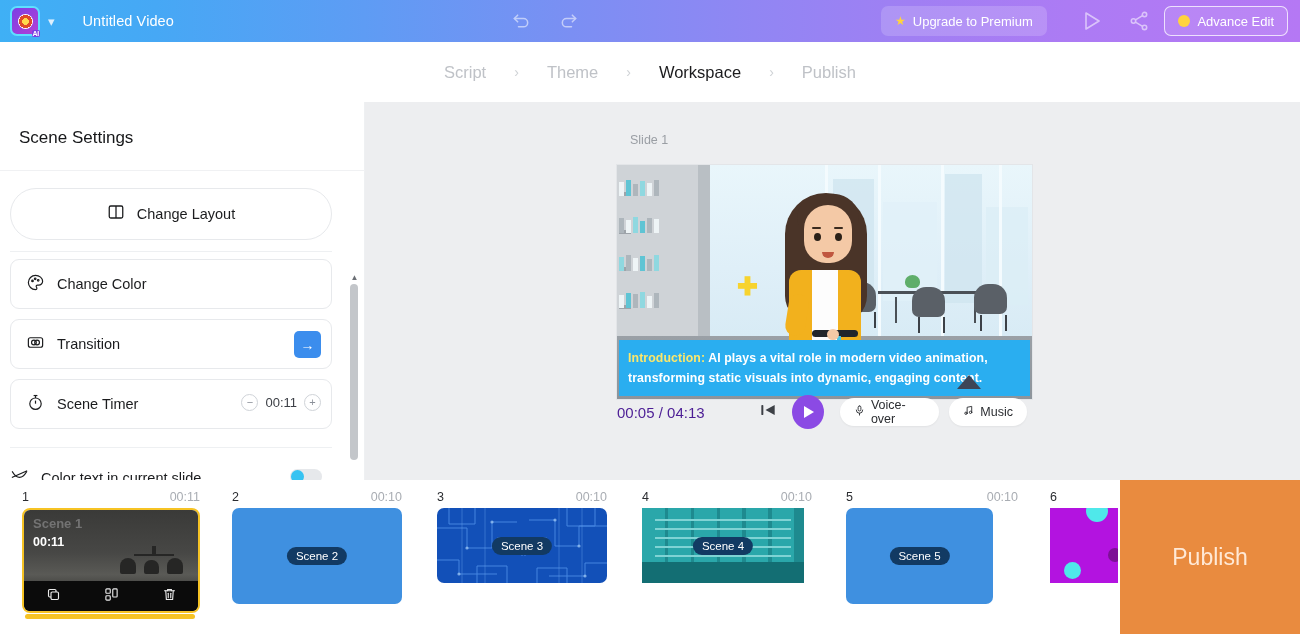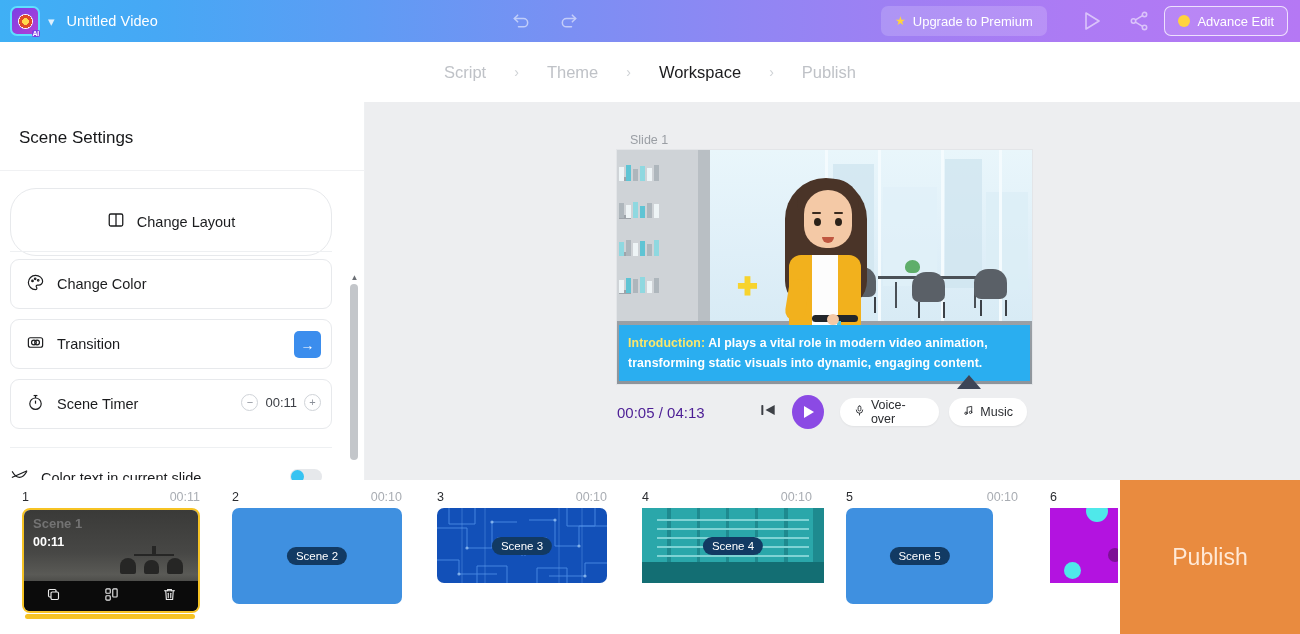--- a/index.html
+++ b/index.html
@@ -33,21 +33,21 @@
   .logo-ai {
     position: absolute; right: -2px; bottom: -3px;
     font-size: 7px; color: #ffffff; font-weight: bold;
     background: #7b3fe4; padding: 0 1px; border-radius: 2px;
     letter-spacing: -0.3px;
   }
   .caret-down {
     margin-left: 8px; color: #dff0fd; font-size: 13px; cursor: pointer; line-height: 1;
   }
   .doc-title {
-    margin-left: 12px; color: #ffffff; font-size: 14.5px; letter-spacing: .1px;
+    margin-left: 28px; color: #ffffff; font-size: 14.5px; letter-spacing: .1px;
   }
   .undo-redo {
     position: absolute; left: 510px; top: 0; height: 42px;
     display: flex; align-items: center; gap: 26px;
   }
   .hicon { opacity: .55; cursor: pointer; display: block; }
   .upgrade-btn {
     position: absolute; left: 881px; top: 6px; height: 30px;
     background: rgba(255,255,255,.17);
     border: none; border-radius: 7px;
@@ -93,21 +93,21 @@
   .sb-scroll {
     position: absolute; left: 0; top: 69px; width: 365px; height: 309px;
     overflow: hidden;
   }
   .sb-card {
     position: absolute; left: 10px; width: 322px;
     background: #ffffff; border: 1px solid #e7e9ec; border-radius: 9px;
     display: flex; align-items: center; cursor: pointer;
   }
   .sb-card .lbl { font-size: 14.5px; color: #1b1c1e; }
-  .card-layout { top: 17px; height: 68px; justify-content: center; gap: 12px; border-radius: 26px; }
+  .card-layout { top: 17px; height: 52px; justify-content: center; gap: 12px; border-radius: 26px; }
   .card-color  { top: 88px; height: 50px; padding-left: 15px; gap: 12px; }
   .card-trans  { top: 148px; height: 50px; padding-left: 15px; gap: 12px; }
   .card-timer  { top: 208px; height: 50px; padding-left: 15px; gap: 12px; }
   .sep-line {
     position: absolute; left: 10px; width: 322px; height: 1px; background: #eef0f2;
   }
   .trans-arrow-btn {
     position: absolute; right: 10px; top: 11px; width: 27px; height: 27px;
     background: #3b8ded; border-radius: 5px;
     display: flex; align-items: center; justify-content: center;
@@ -155,21 +155,21 @@
   
   .preview {
     position: absolute; left: 365px; top: 102px; width: 935px; height: 378px;
     background: #edeef0;
   }
   .slide-label {
     position: absolute; left: 265px; top: 31px;
     font-size: 12.5px; color: #9a9ea4;
   }
   .canvas {
-    position: absolute; left: 252px; top: 48px; width: 415px; height: 234px;
+    position: absolute; left: 252px; top: 63px; width: 415px; height: 234px;
     background: #0369a1; overflow: hidden;
     box-shadow: 0 0 0 1px #e3e5e8;
   }
   
   .sky {
     position: absolute; left: 0; top: 0; width: 100%; height: 73%;
     background: linear-gradient(180deg,#e9f6fb 0%, #dfeff8 60%, #d8ebf5 100%);
   }
   .bldg { position: absolute; background: #cfe4ef; opacity: .75; }
   .b1 { left: 52%; top: 6%;  width: 10%; height: 50%; }
@@ -691,21 +691,21 @@
         </div>
         <span class="thumb-badge">Scene 3</span>
       </div>
     </div>
 
     <div class="scene" style="left:642px; width:170px;">
       <div class="scene-hdr">
         <span class="scene-num">4</span>
         <span class="scene-dur">00:10</span>
       </div>
-      <div class="thumb" style="width:182px; height:75px; border-radius:0;">
+      <div class="thumb" style="width:162px; height:75px; border-radius:0;">
         <div class="servers">
           <div class="srack" style="left:0%;  width:14%;"></div>
           <div class="srack" style="left:16%; width:14%;"></div>
           <div class="srack" style="left:32%; width:14%;"></div>
           <div class="srack" style="left:48%; width:14%;"></div>
           <div class="srack" style="left:64%; width:14%;"></div>
           <div class="srack" style="left:80%; width:14%;"></div>
           <div class="srow" style="top:14%"></div>
             <div class="srow" style="top:26%"></div>
           <div class="srow" style="top:38%"></div>

